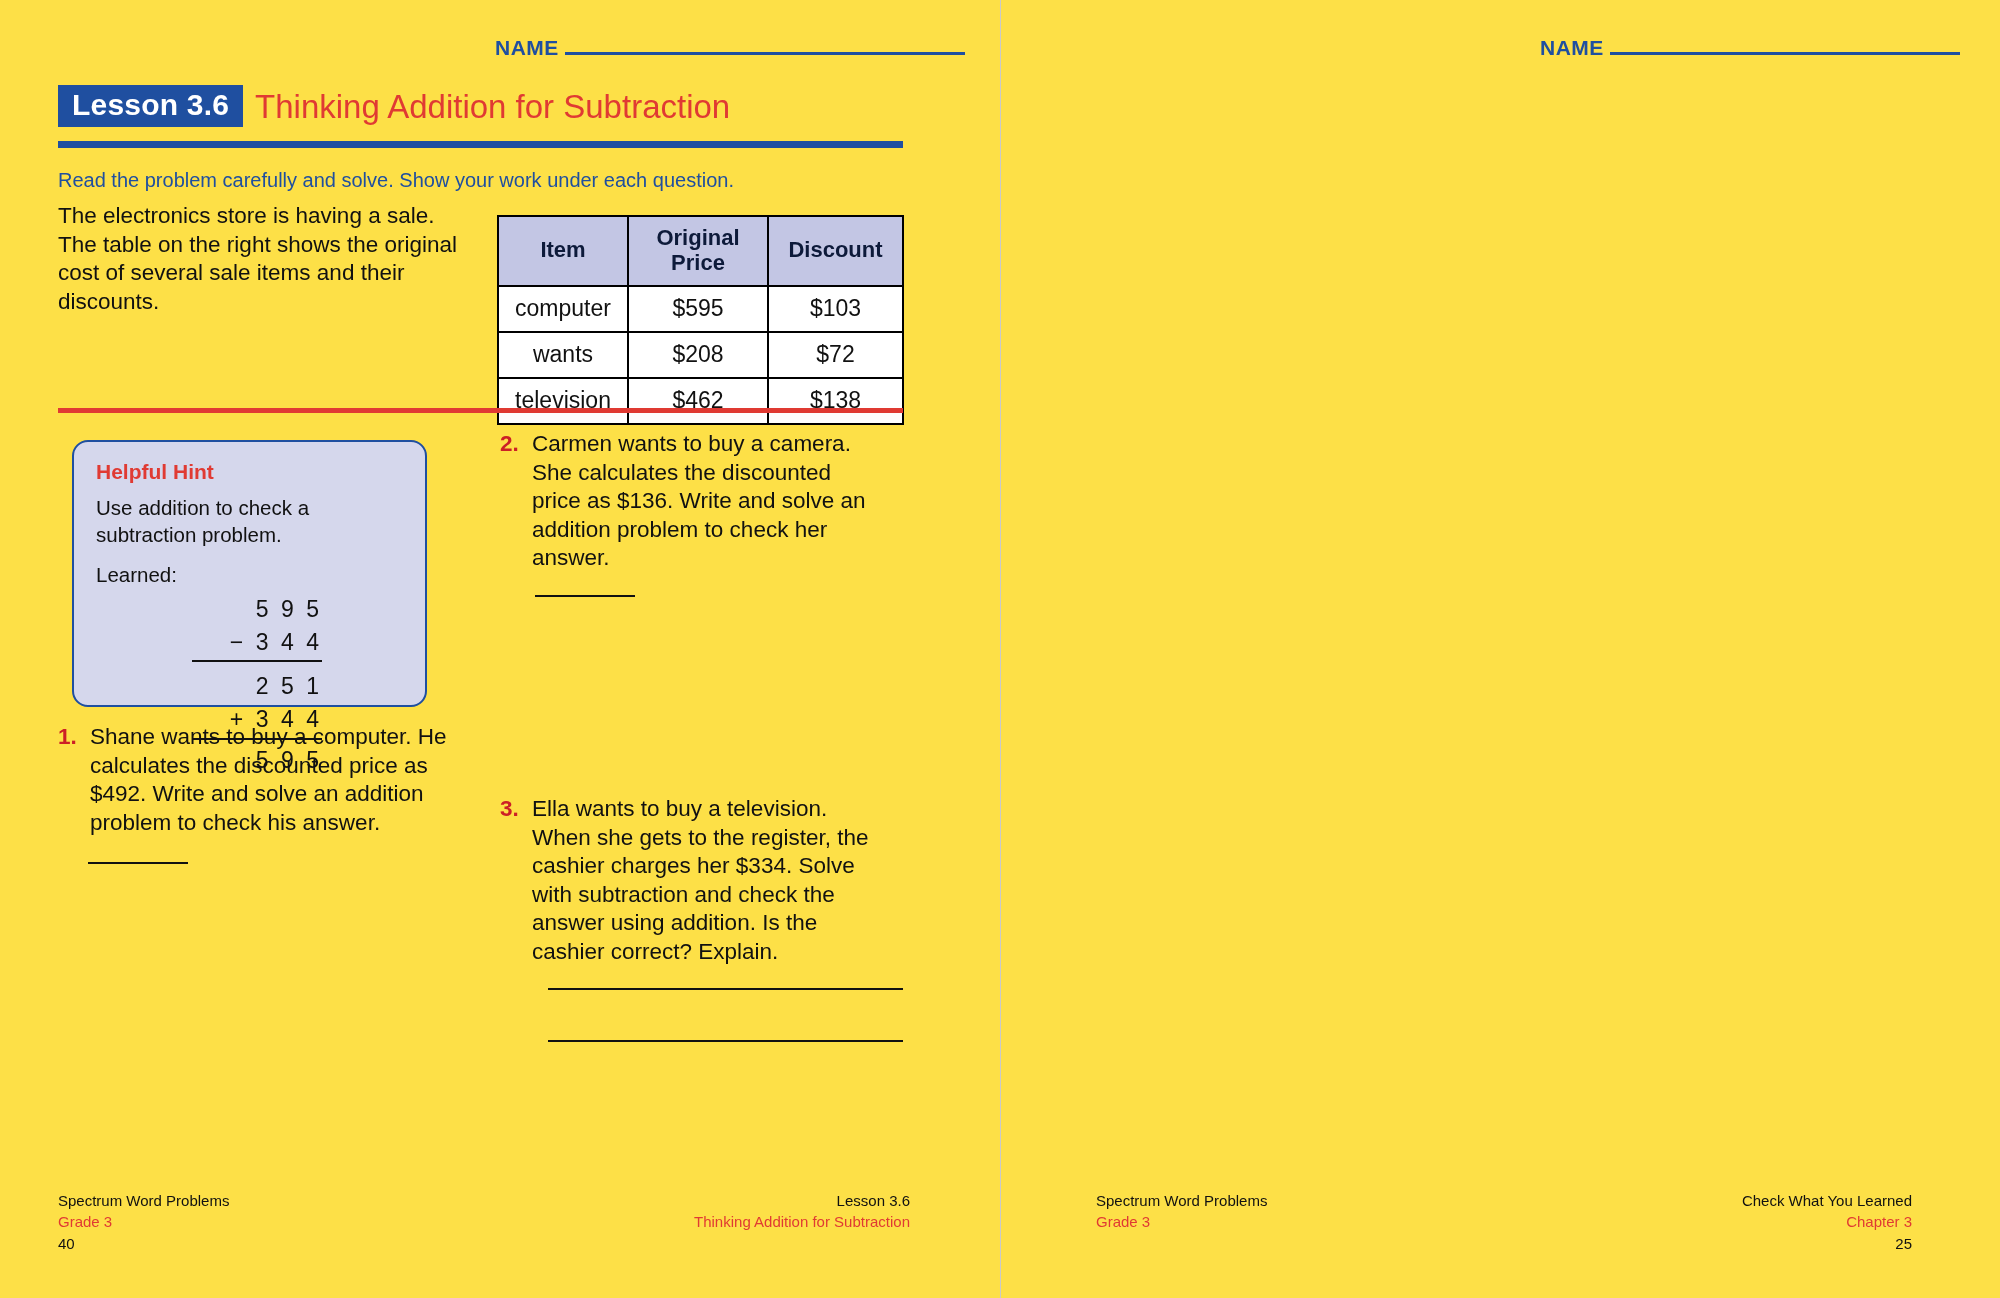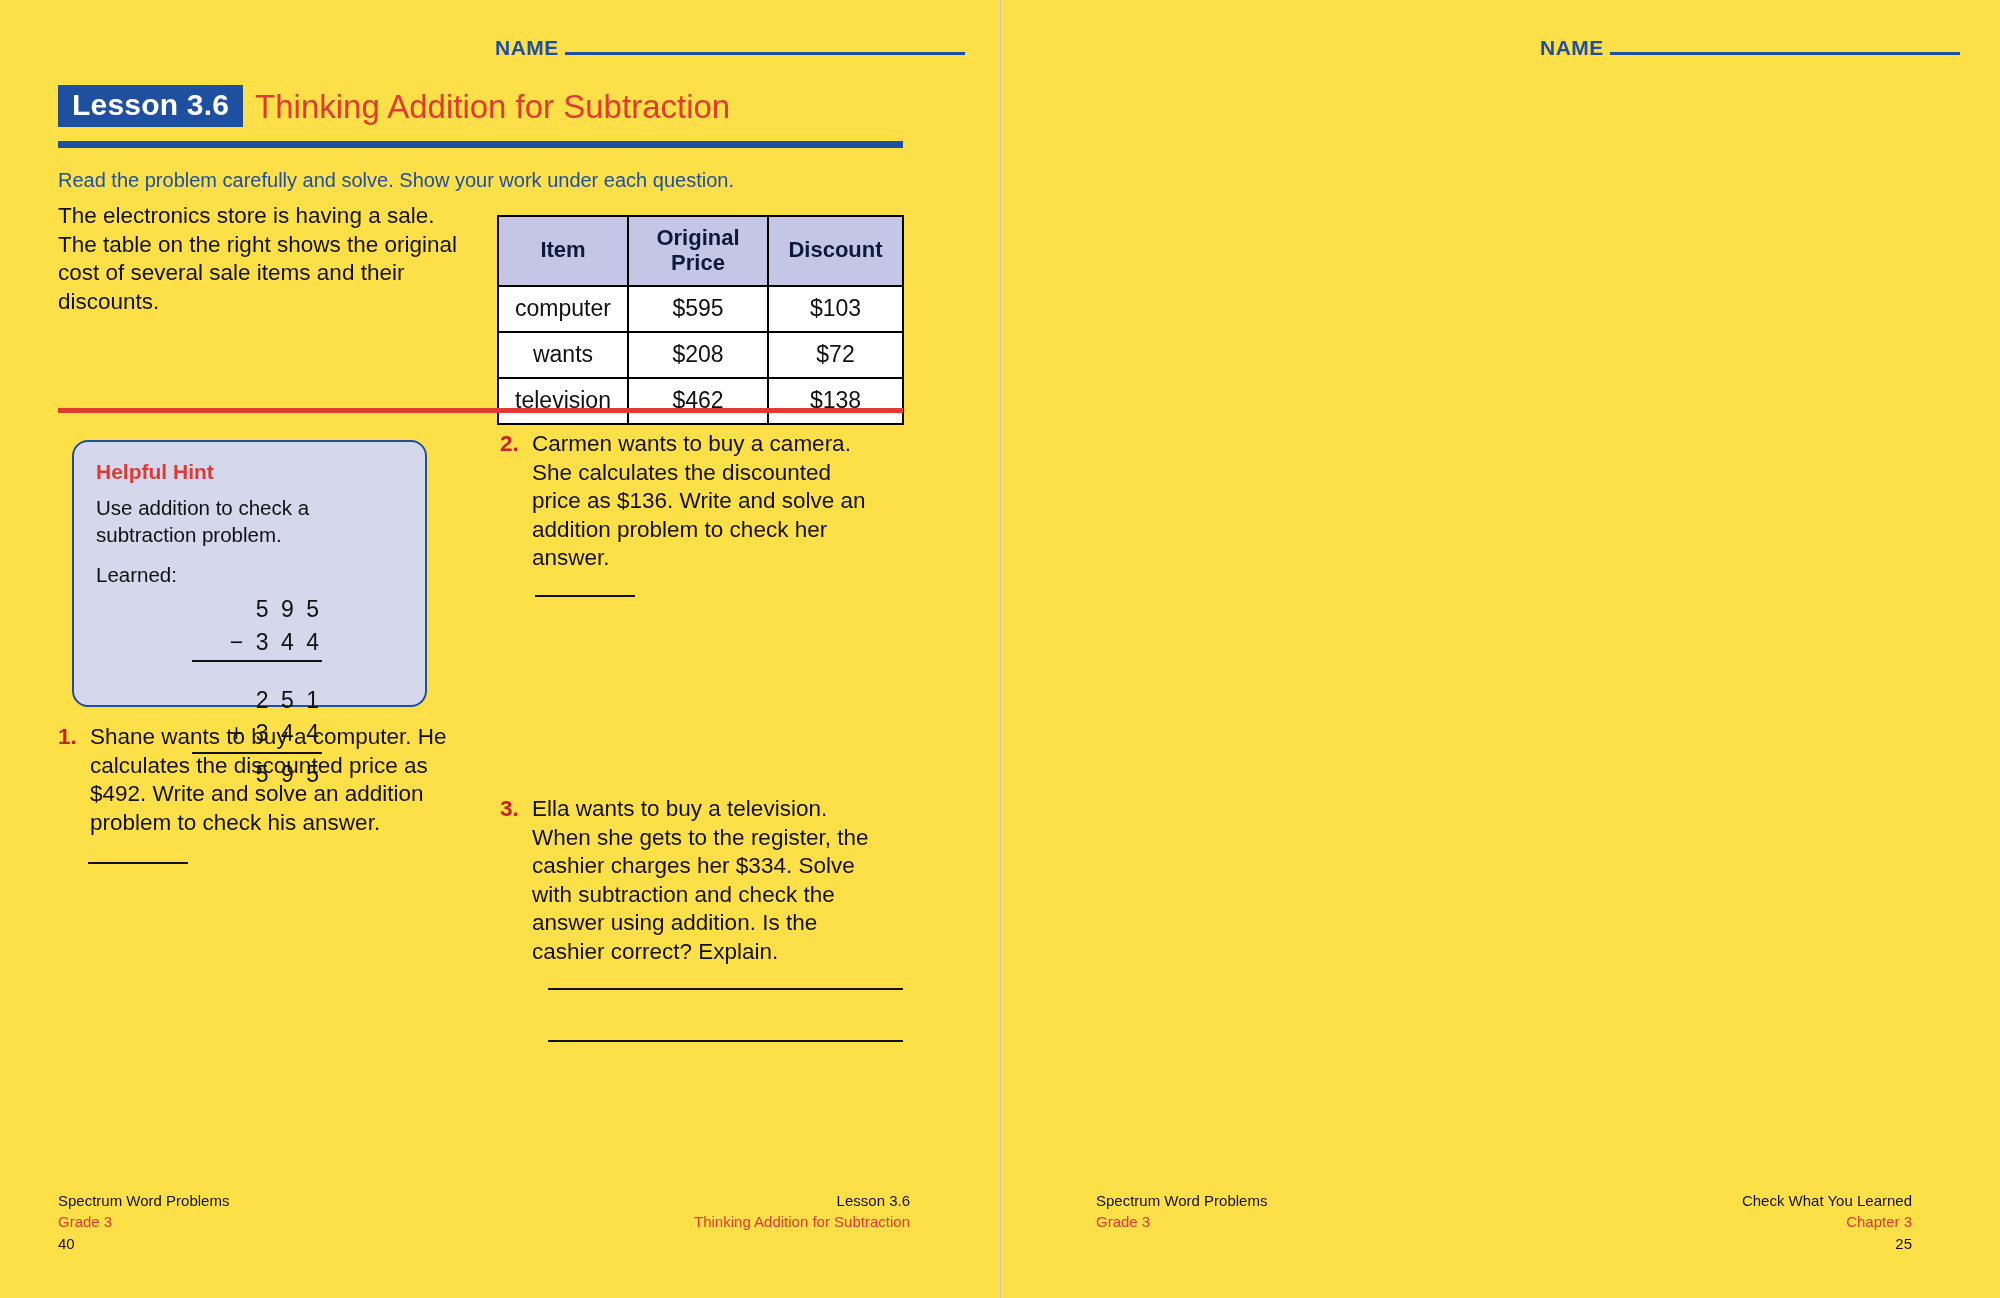--- a/index.html
+++ b/index.html
@@ -257,21 +257,21 @@
 
       <div class="vcalc" style="margin:4px 0 0 118px; width:130px;">
         <div class="row">
           <span class="op"></span>
           <span class="digits">5 9 5</span>
         </div>
         <div class="row ruled">
           <span class="op">−</span>
           <span class="digits">3 4 4</span>
         </div>
-        <div class="row" style="margin-top:22px;">
+        <div class="row" style="margin-top:8px;">
           <span class="op"></span>
           <span class="digits">2 5 1</span>
         </div>
         <div class="row ruled">
           <span class="op">+</span>
           <span class="digits">3 4 4</span>
         </div>
         <div class="row" style="margin-top:4px;">
           <span class="op"></span>
           <span class="digits">5 9 5</span>

